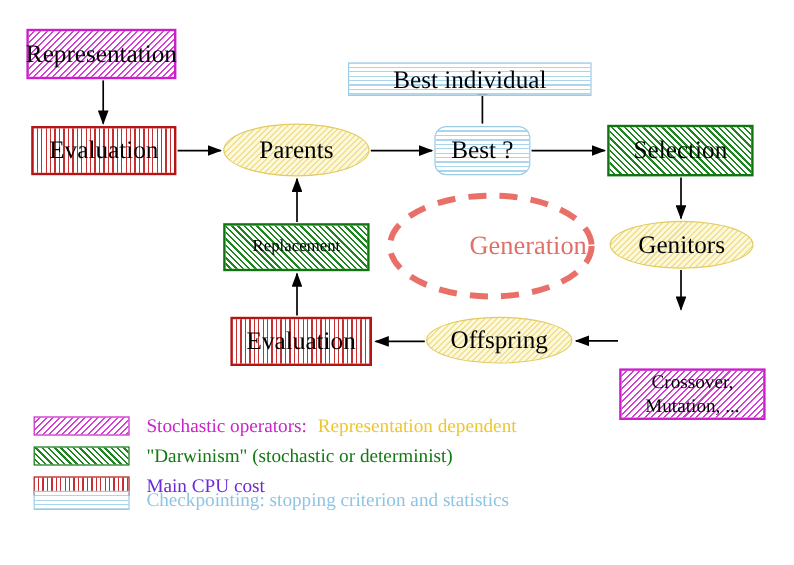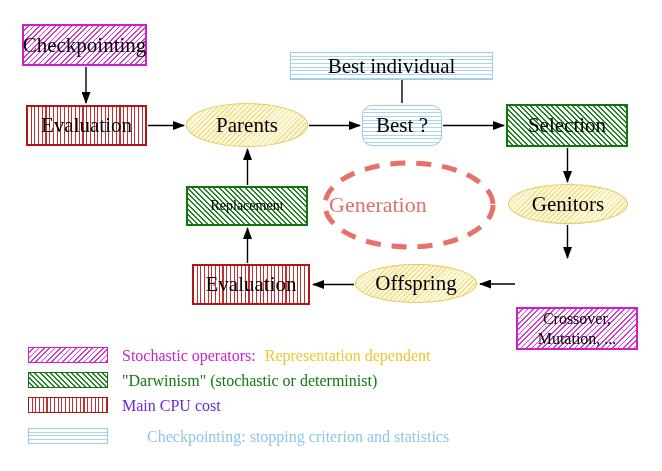--- a/index.html
+++ b/index.html
@@ -29,21 +29,21 @@
     background:repeating-linear-gradient(180deg,#ffffff 0,#ffffff 2.6px,#abd5ea 2.6px,#abd5ea 3.7px);
     border:2px solid #9bcbe5;
   }
   .hatch-yellow {
     background:repeating-linear-gradient(135deg,#fdf8da 0,#fdf8da 2.3px,#efe094 2.3px,#efe094 3.5px);
     border:1.5px solid #e2cb5f; border-radius:50%;text-align:right;
   }
   .rounded { border-radius:10px; }
   .small-label { font-size:16px; line-height:1.2;margin-top:47px; }
   .generation-label {
-    position:absolute; left:329px; top:192px; width:160px; text-align:left;
+    position:absolute; left:329px; top:192px; width:160px; text-align:right;
     font-size:22px; color:#e0706a; white-space:nowrap;
   }
   .legend-row {
     position:absolute; left:28px; display:flex; height:18px;
   }
   .swatch { width:80px; height:16px; box-sizing:border-box; margin-right:14px; flex:0 0 auto; }
   .swatch.sw-magenta { border-width:1.5px; }
   .swatch.sw-green  { border-width:1.5px; }
   .swatch.sw-red    { border-width:1.5px; }
   .swatch.sw-cyan   { border-width:1.5px; border-radius:0; }
@@ -73,21 +73,21 @@
     <line x1="443" y1="125.5" x2="504" y2="125.5" stroke="#000" stroke-width="1.4" marker-end="url(#ah)"></line>
     <line x1="567.5" y1="148" x2="567.5" y2="182" stroke="#000" stroke-width="1.4" marker-end="url(#ah)"></line>
     <line x1="567.5" y1="225" x2="567.5" y2="258" stroke="#000" stroke-width="1.4" marker-end="url(#ah)"></line>
     <line x1="515" y1="284" x2="480" y2="284" stroke="#000" stroke-width="1.4" marker-end="url(#ah)"></line>
     <line x1="354" y1="284.5" x2="313" y2="284.5" stroke="#000" stroke-width="1.4" marker-end="url(#ah)"></line>
     <line x1="247.5" y1="263" x2="247.5" y2="228" stroke="#000" stroke-width="1.4" marker-end="url(#ah)"></line>
     <line x1="247.5" y1="185" x2="247.5" y2="149" stroke="#000" stroke-width="1.4" marker-end="url(#ah)"></line>
   </svg>
 
   <div class="node hatch-magenta" style="left:22px; top:24px; width:125px; height:42px;">
-    <span>Checkpointing</span>
+    <span>Representation</span>
   </div>
 
   <div class="node stripe-red" style="left:26px; top:105px; width:121px; height:41px;">
     <span>Evaluation</span>
   </div>
 
   <div class="node hatch-yellow" style="left:186px; top:103px; width:122px; height:44px;">
     <span>Parents</span>
   </div>
 
@@ -135,18 +135,18 @@
   <div class="legend-row" style="top:372px;">
     <div class="swatch hatch-green sw-green"></div>
     <span class="legend-text t-green">"Darwinism" (stochastic or determinist)</span>
   </div>
 
   <div class="legend-row" style="top:397px;">
     <div class="swatch stripe-red sw-red"></div>
     <span class="legend-text t-red">Main CPU cost</span>
   </div>
 
-  <div class="legend-row" style="top:428px;gap:25px;">
+  <div class="legend-row" style="top:409px;">
     <div class="swatch stripe-cyan sw-cyan"></div>
     <span class="legend-text t-blue">Checkpointing: stopping criterion and statistics</span>
   </div>
 
 </div>
 
 </body></html>

